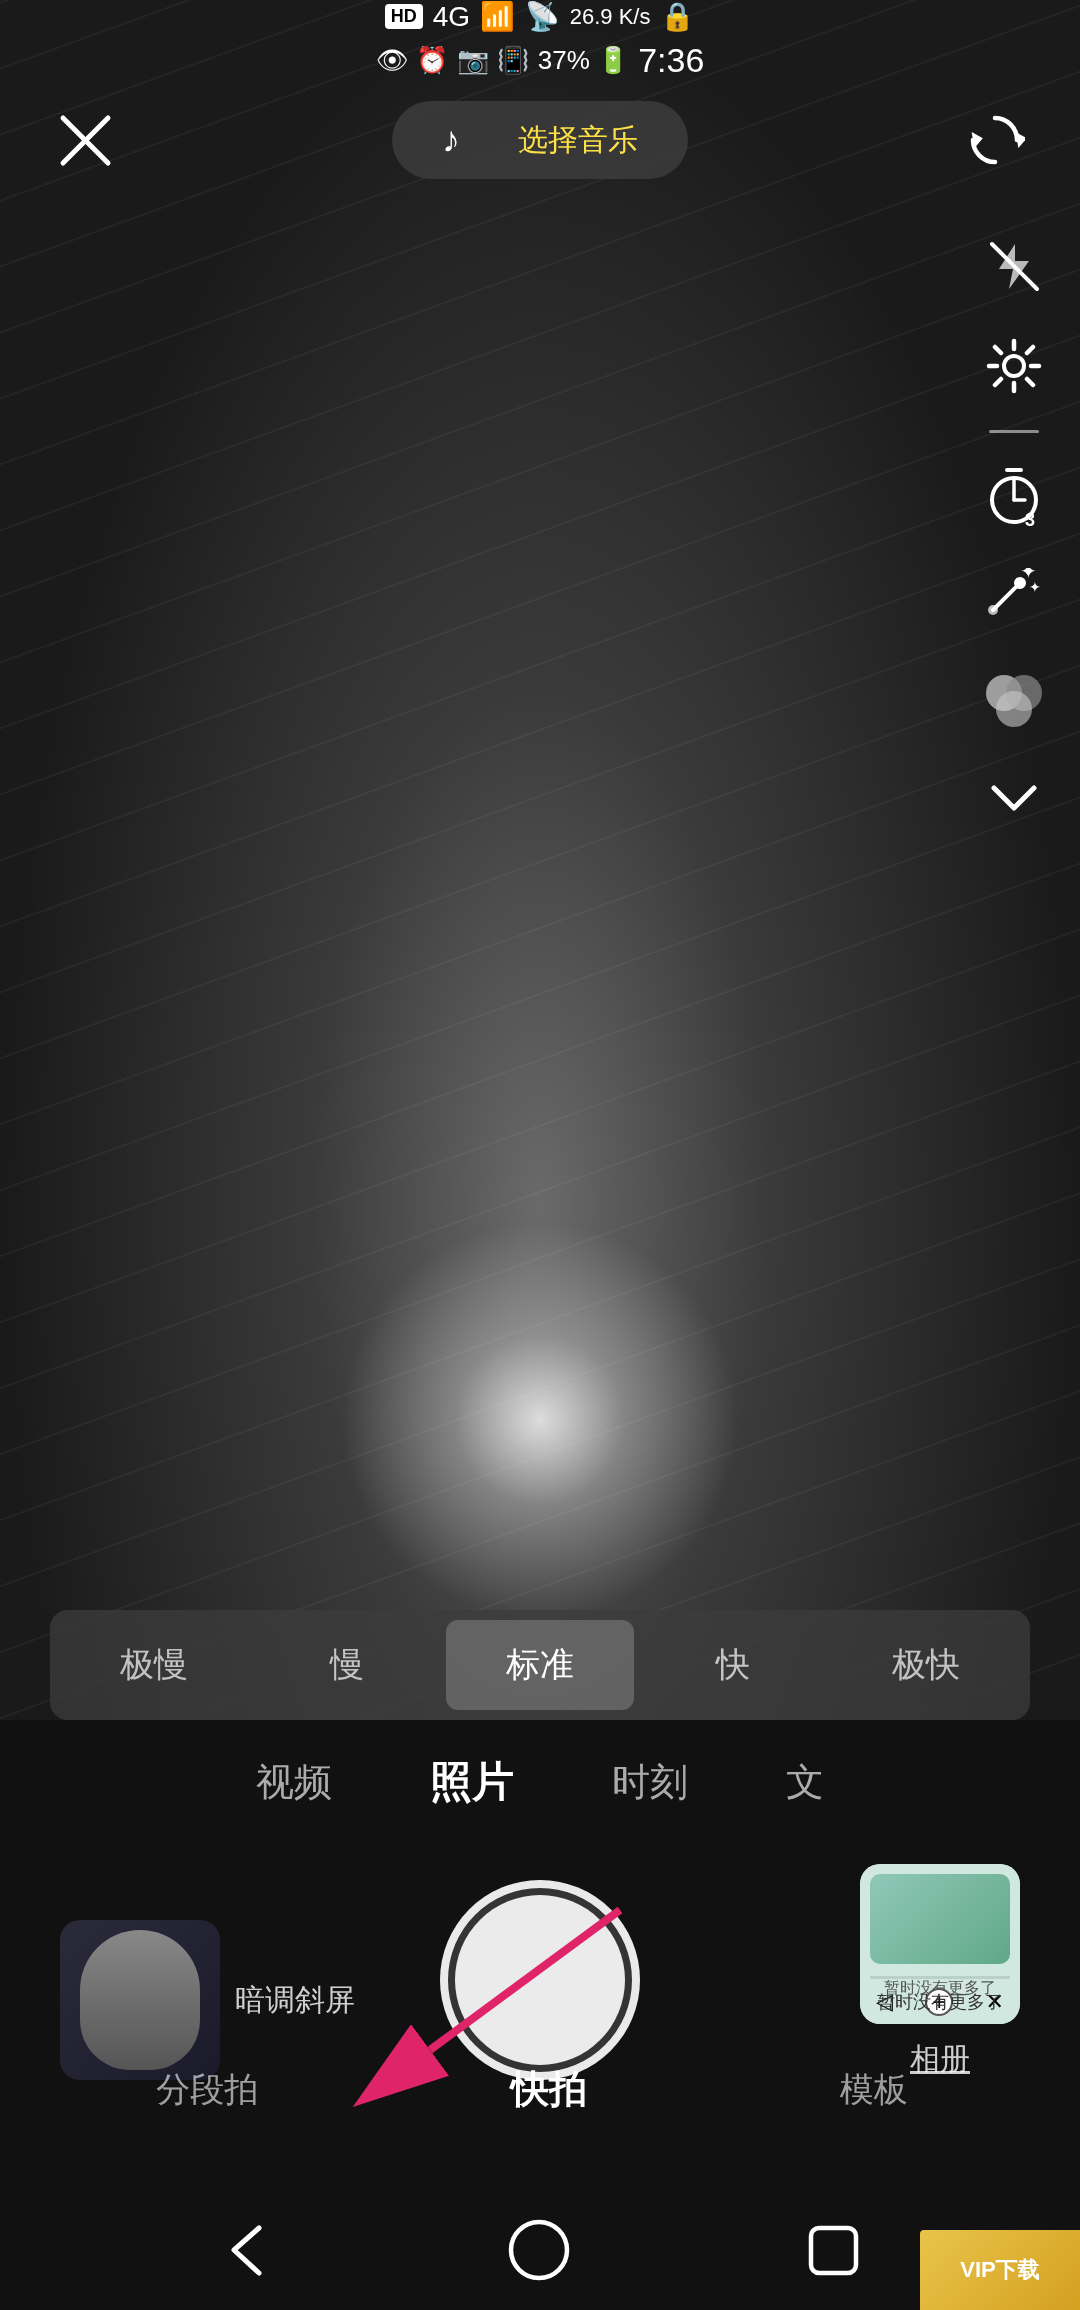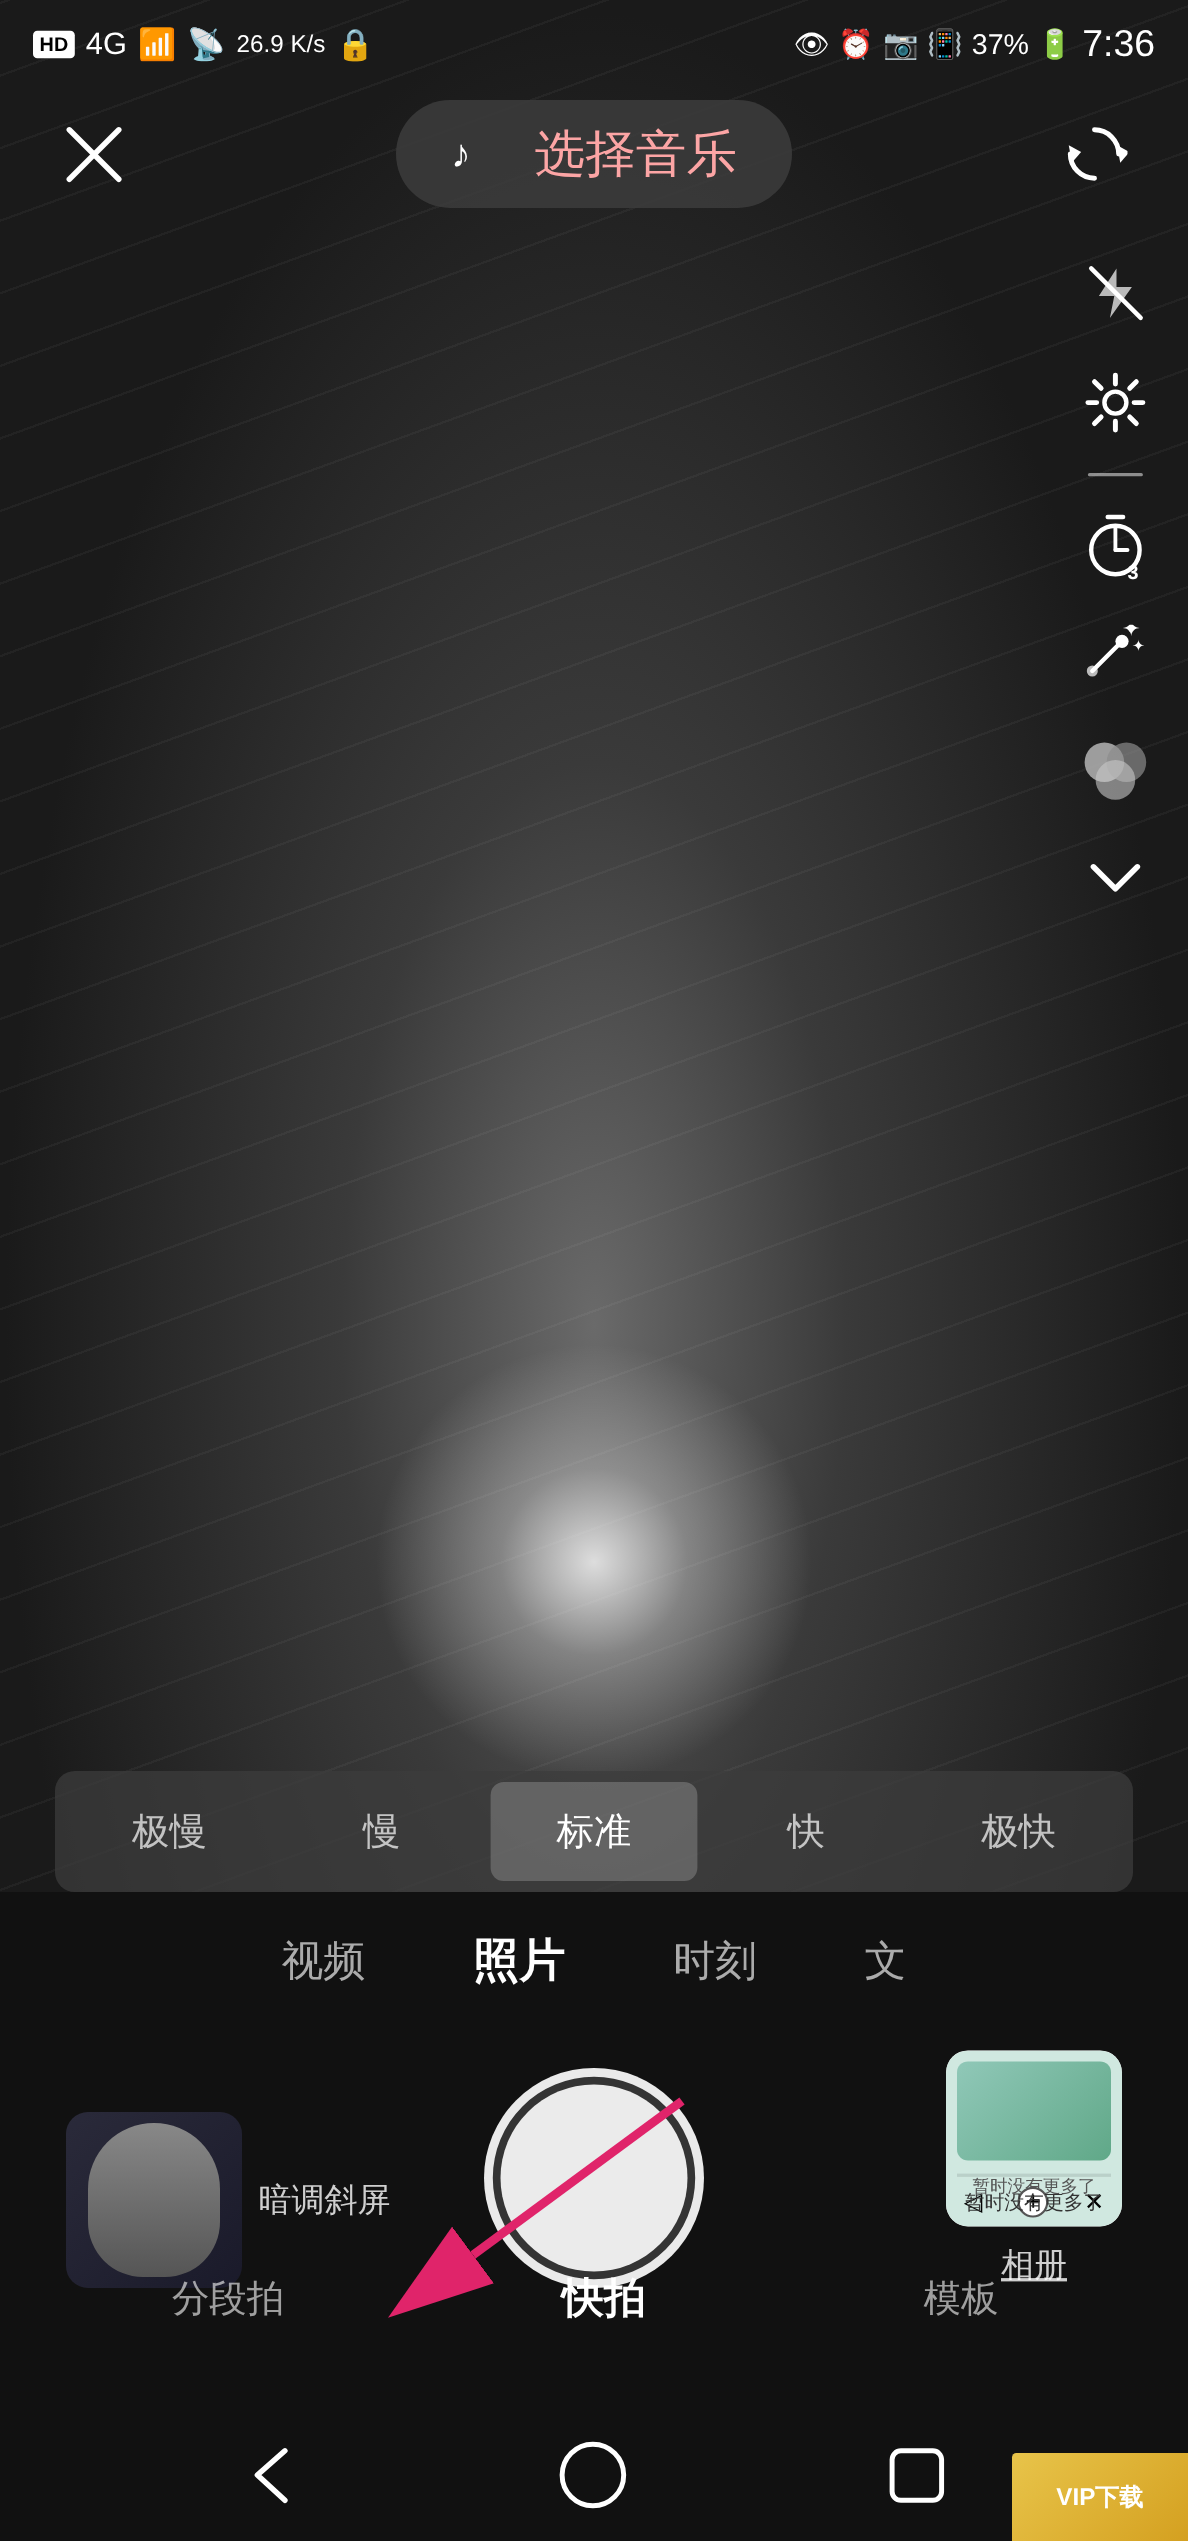--- a/index.html
+++ b/index.html
@@ -60,20 +60,21 @@
       left: 0;
       width: 100%;
       height: 80px;
       display: flex;
       align-items: center;
       justify-content: space-between;
       padding: 0 30px;
       z-index: 100;
       color: white;
       font-size: 28px;
+      flex-direction: column;
     }
 
     .status-left {
       display: flex;
       align-items: center;
       gap: 10px;
     }
 
     .status-right {
       display: flex;
@@ -127,22 +128,22 @@
       background: rgba(60,60,60,0.85);
       border-radius: 50px;
       padding: 18px 50px;
       display: flex;
       align-items: center;
       gap: 15px;
       cursor: pointer;
     }
 
     .music-btn-text {
-      color: #fca5a5;
-      font-size: 46px;
+      color: #fde047;
+      font-size: 30px;
       margin-left: 43px;
     }
 
     .refresh-btn {
       width: 70px;
       height: 70px;
       display: flex;
       align-items: center;
       justify-content: center;
       cursor: pointer;

